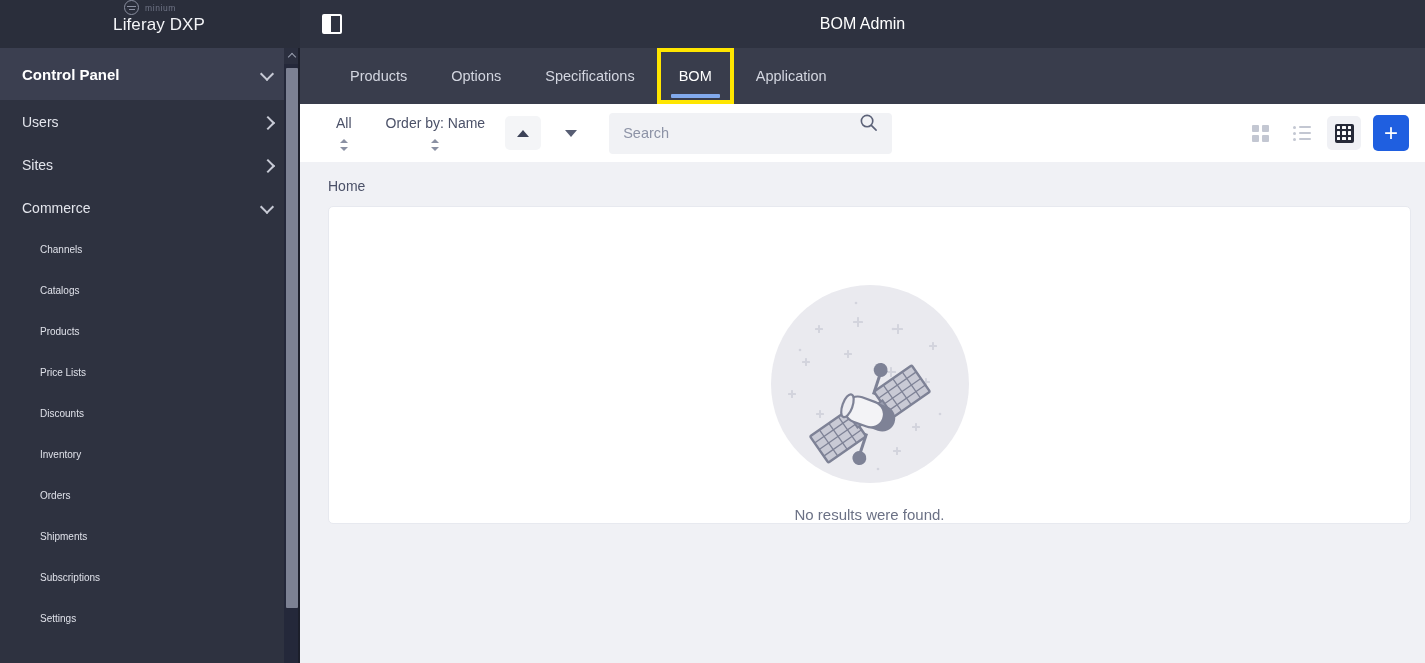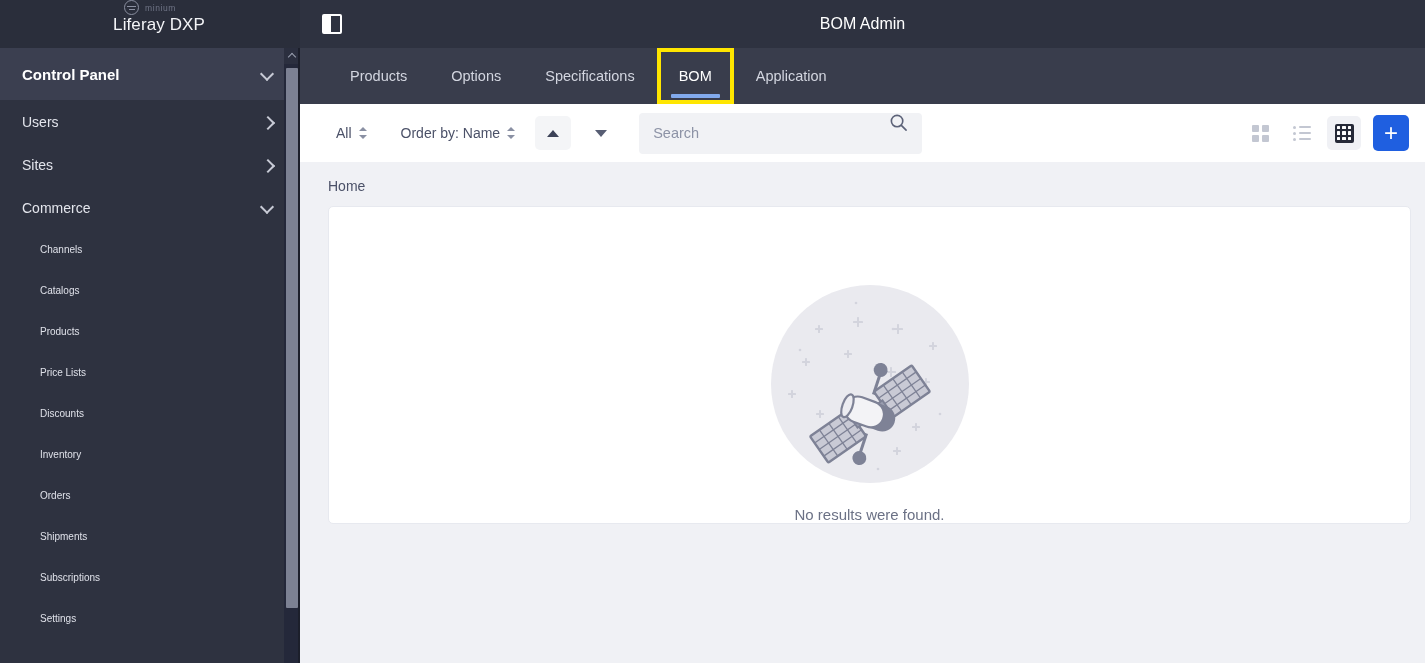--- a/index.html
+++ b/index.html
@@ -158,21 +158,21 @@
 
   .toolbar {
     height: 58px; background: #ffffff;
     display: flex; align-items: center;
     padding: 0 16px 0 28px;
     flex: 0 0 58px;
   }
   .tool-select {
     display: flex; align-items: center; gap: 7px;
     font-size: 14px; color: #4b5168; cursor: pointer;
-    padding: 6px 8px; border-radius: 4px;
+    padding: 6px 8px; border-radius: 4px; flex-direction: column;
   }
   .caret-ud {
     display:inline-block; width: 8px; position:relative; height: 14px;
   }
   .caret-ud::before, .caret-ud::after {
     content:""; position:absolute; left:0;
     border-left:4px solid transparent; border-right:4px solid transparent;
   }
   .caret-ud::before { top:1px; border-bottom:4px solid #8a90a3; }
   .caret-ud::after  { bottom:1px; border-top:4px solid #8a90a3; }

